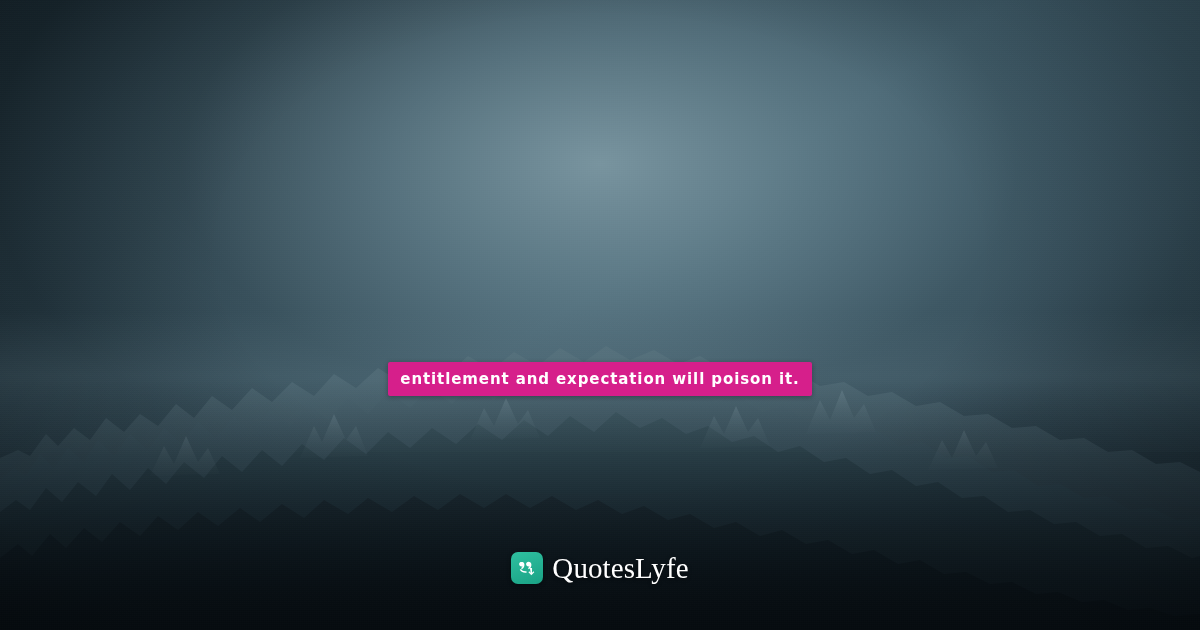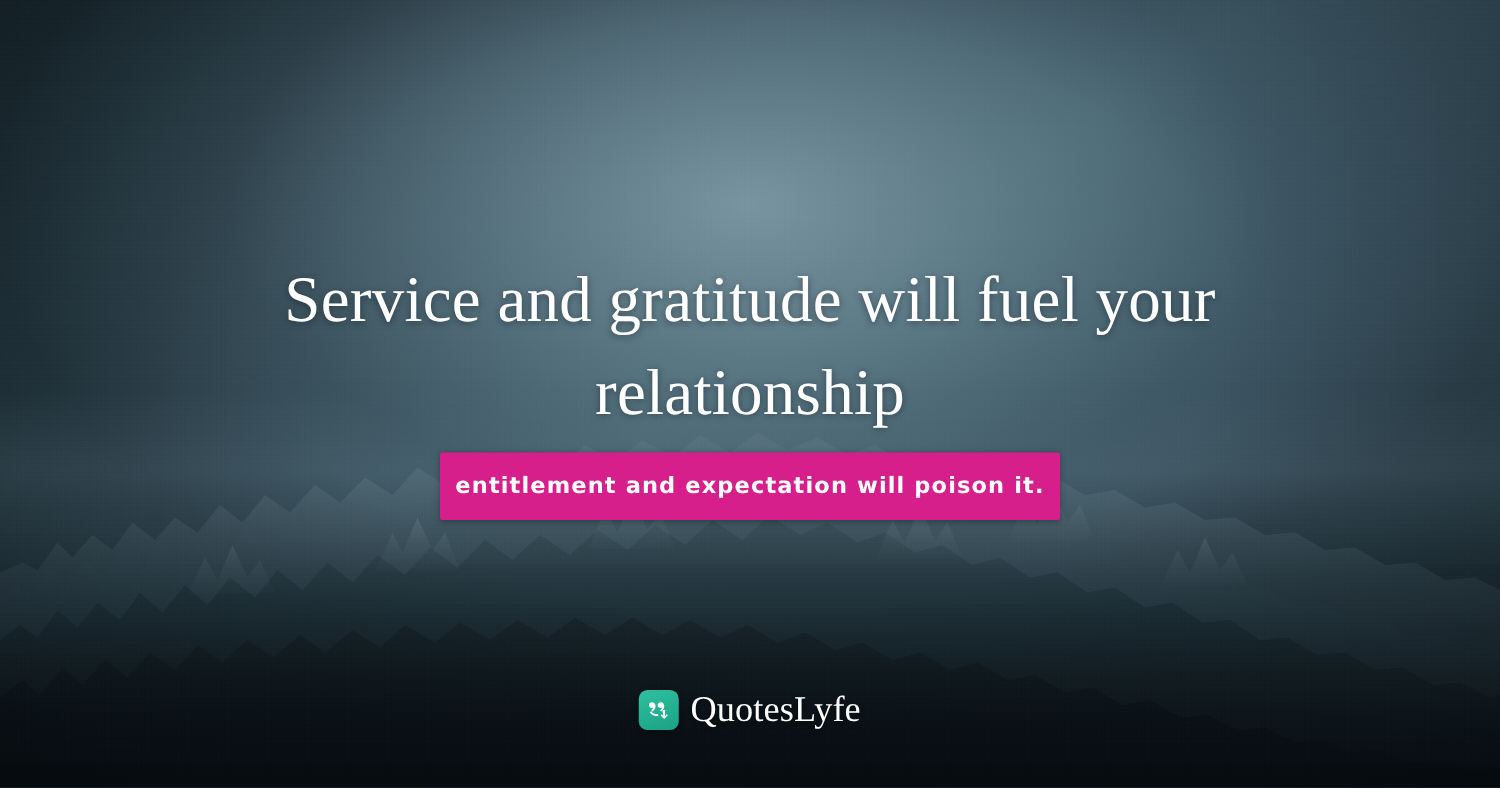--- a/index.html
+++ b/index.html
@@ -119,24 +119,24 @@
     left: 0;
     right: 0;
     text-align: center;
   }
   .quote-sub {
     display: inline-block;
     background: #d61f8b;
     color: #ffffff;
     font-family: "DejaVu Sans", "Liberation Sans", sans-serif;
     font-weight: 700;
-    font-size: 18px;
+    font-size: 15px;
     line-height: 30px;
     letter-spacing: 0.9px;
-    padding: 12px 12px;
+    padding: 2px 12px;
     border-radius: 2px;
     white-space: nowrap;
     box-shadow: 0 1px 5px rgba(0,0,0,0.30);
   }
 
   
   .logo {
     position: absolute;
     left: 0;
     right: 0;
@@ -258,21 +258,20 @@
     </svg>
   </div>
 
   <div class="forest-haze"></div>
   <div class="forest-dark"></div>
   <div class="sky-vignette"></div>
   <div class="grain"></div>
 
   <div class="content">
 
-    <h1 class="quote-text">Service and gratitude will fuel your relationship</h1>
 
     <div class="quote-sub-wrap">
       <span class="quote-sub">entitlement and expectation will poison it.</span>
     </div>
 
     <div class="logo">
       <span class="logo-mark">
         <svg width="22" height="22" viewBox="0 0 24 24" aria-hidden="true">
 
           <path fill="#ffffff" d="M6.0 5.2c-1.45 0-2.6 1.12-2.6 2.52 0 1.4 1.15 2.52 2.6 2.52

